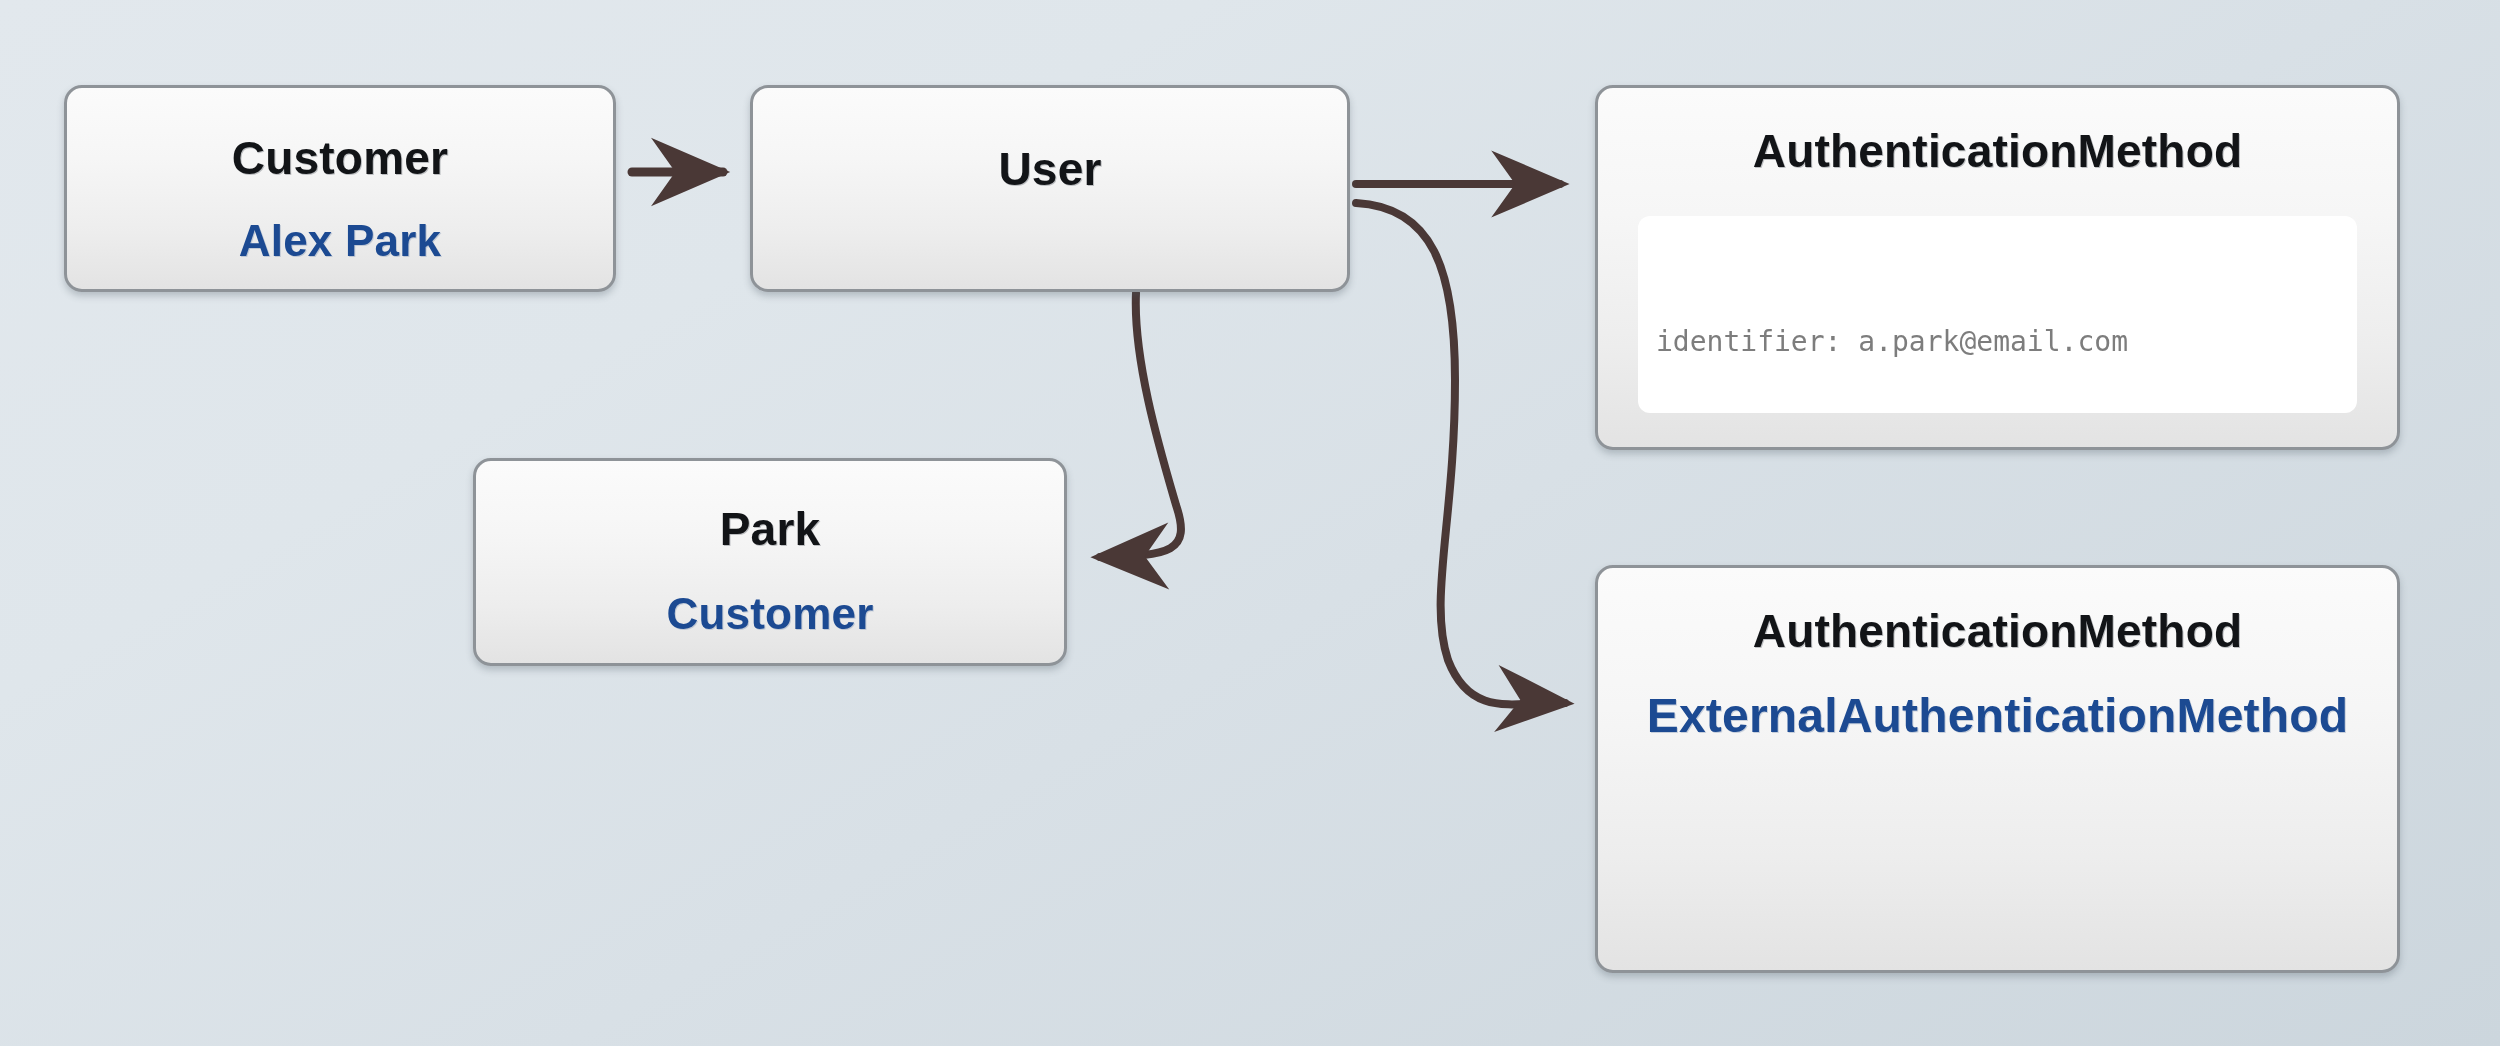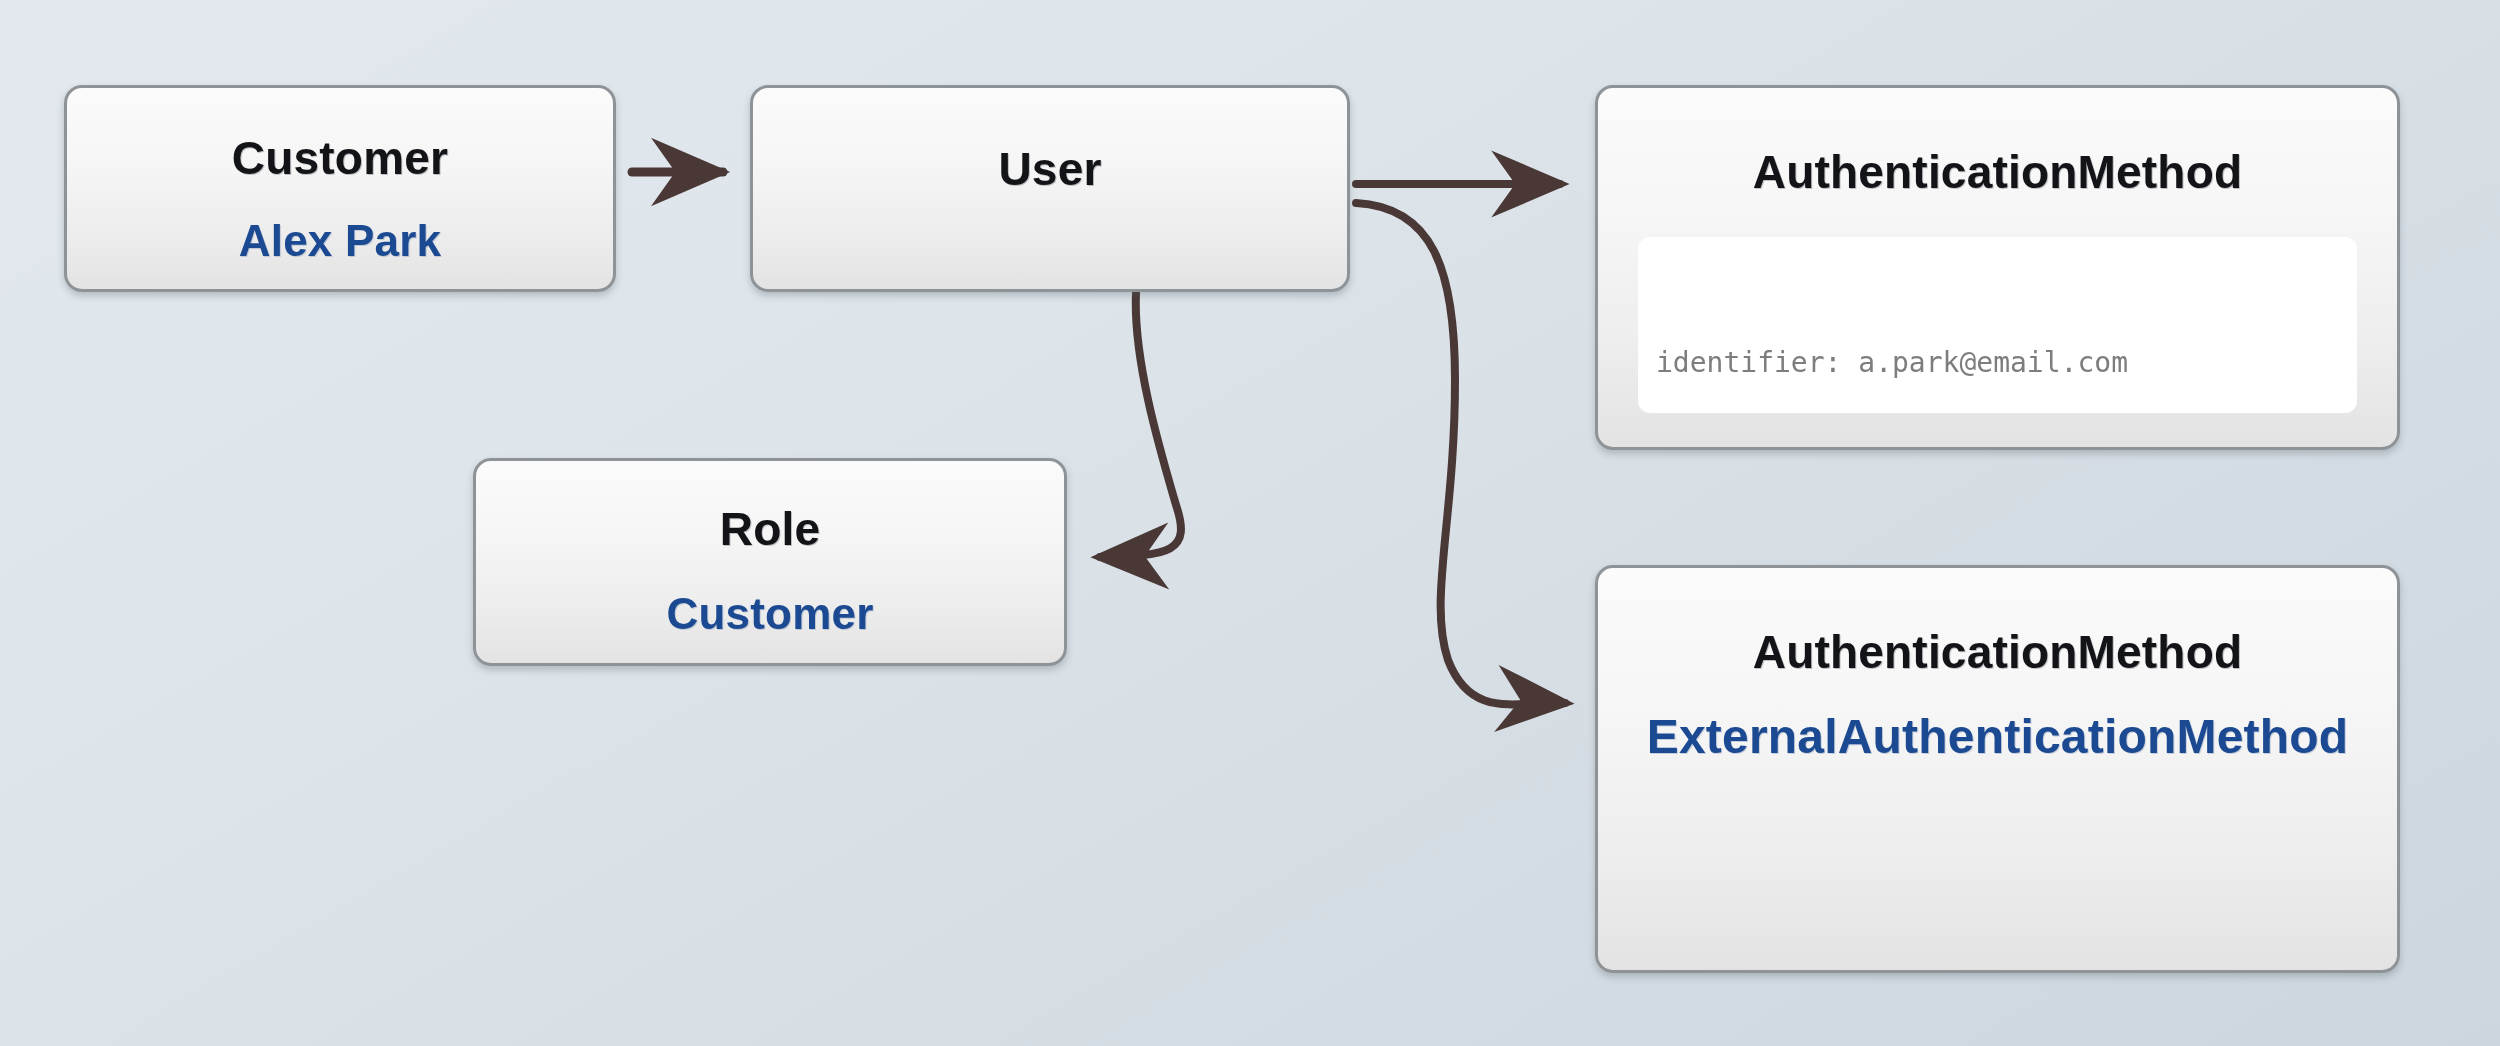--- a/index.html
+++ b/index.html
@@ -77,21 +77,21 @@
   #node-user .node-value { margin-top: 38px; }
 
   #node-role {
     left: 473px; top: 458px; width: 594px; height: 208px;
     padding-top: 45px;
   }
   #node-role .node-value { margin-top: 40px; }
 
   
   .node.detail {
-    padding: 61px 40px 34px 40px;
+    padding: 40px 40px 34px 40px;
     align-items: stretch;
   }
   .node.detail .node-type { font-size: 46px; line-height: 1; }
   .node.detail .node-value { font-size: 48px; line-height: 1; margin-top: 38px; }
 
   #node-native { left: 1595px; top: 85px; width: 805px; height: 365px; }
   #node-external { left: 1595px; top: 565px; width: 805px; height: 408px; }
 
   .code-block {
     margin-top: 42px;
@@ -145,21 +145,21 @@
   <div class="node simple" id="node-customer">
     <div class="node-type">Customer</div>
     <div class="node-value">Alex Park</div>
   </div>
 
   <div class="node simple" id="node-user">
     <div class="node-type">User</div>
   </div>
 
   <div class="node simple" id="node-role">
-    <div class="node-type">Role</div>
+    <div class="node-type">Park</div>
     <div class="node-value">Customer</div>
   </div>
 
   <div class="node detail" id="node-native">
     <div class="node-type">AuthenticationMethod</div>
     <div class="code-block">
       <span class="code-line">identifier: a.park@email.com</span>
       
     </div>
   </div>

